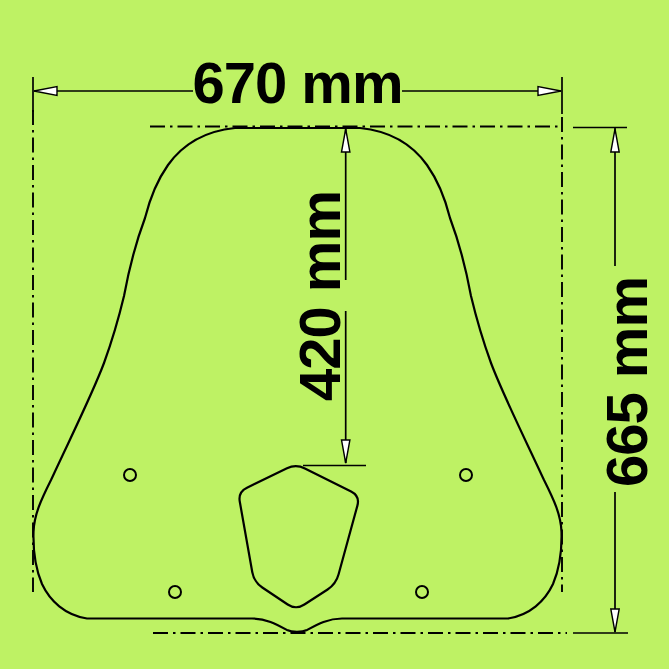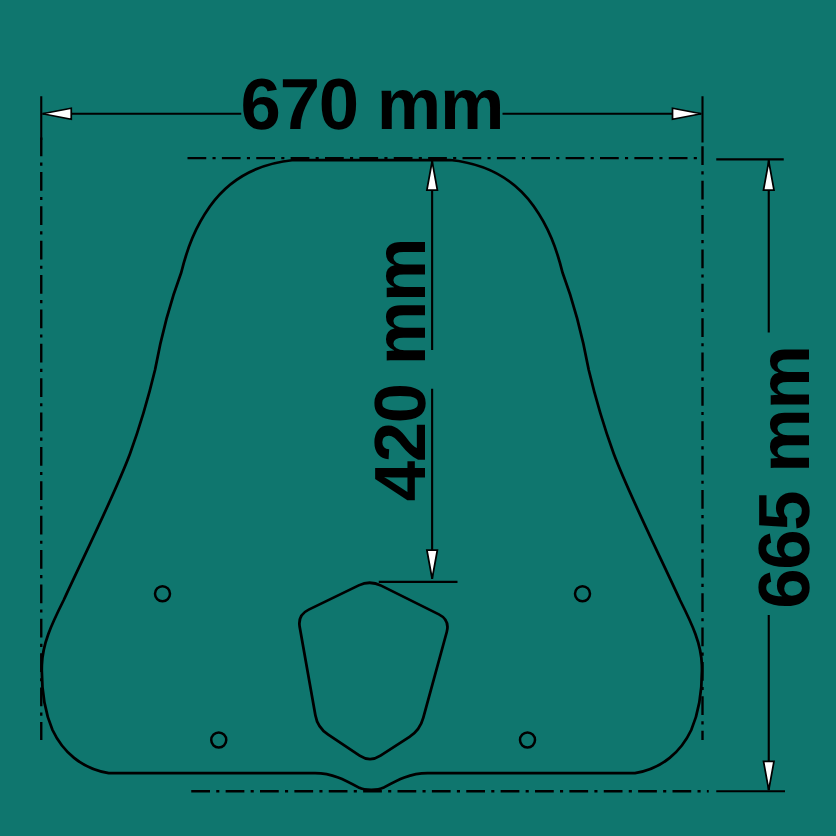--- a/index.html
+++ b/index.html
@@ -4,21 +4,21 @@
 <style>
   html, body {
     margin: 0;
     padding: 0;
     background: #ffffff;
   }
   .stage {
     position: relative;
     width: 669px;
     height: 669px;
-    background: #0f766e;
+    background: #bef264;
     overflow: hidden;
     font-family: "Liberation Sans", sans-serif;
     text-decoration: underline;
   }
   svg { display: block; }
   .outline {
     fill: none;
     stroke: #000000;
     stroke-width: 2.2;
     stroke-linejoin: round;

